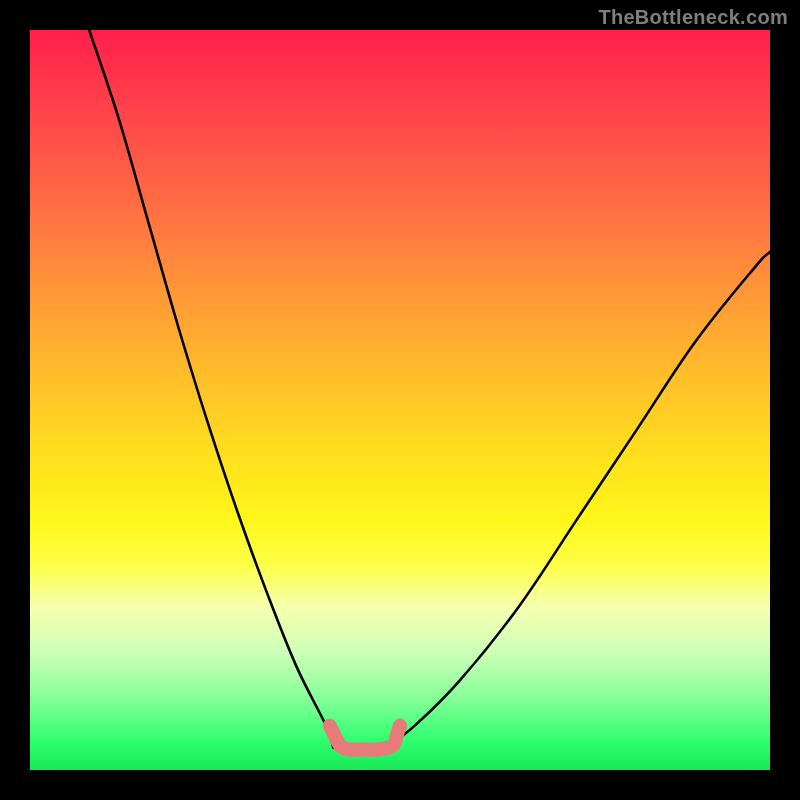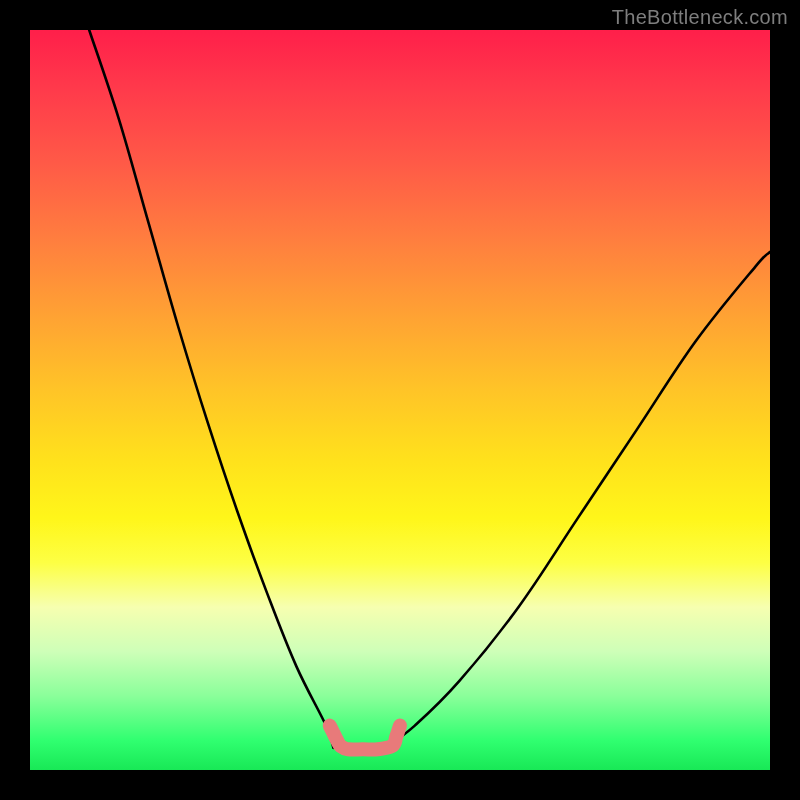--- a/index.html
+++ b/index.html
@@ -44,21 +44,21 @@
       #18e856 100%
     );
   }
   .watermark {
     position: absolute;
     top: 6px;
     right: 12px;
     color: #7e7e7e;
     font-size: 20px;
     letter-spacing: 0.3px;
-    font-weight: 400;
+    font-weight: 700;
     user-select: none;
   }
   svg.curve {
     position: absolute;
     left: 0;
     top: 0;
     width: 740px;
     height: 740px;
     overflow: visible;
   }

